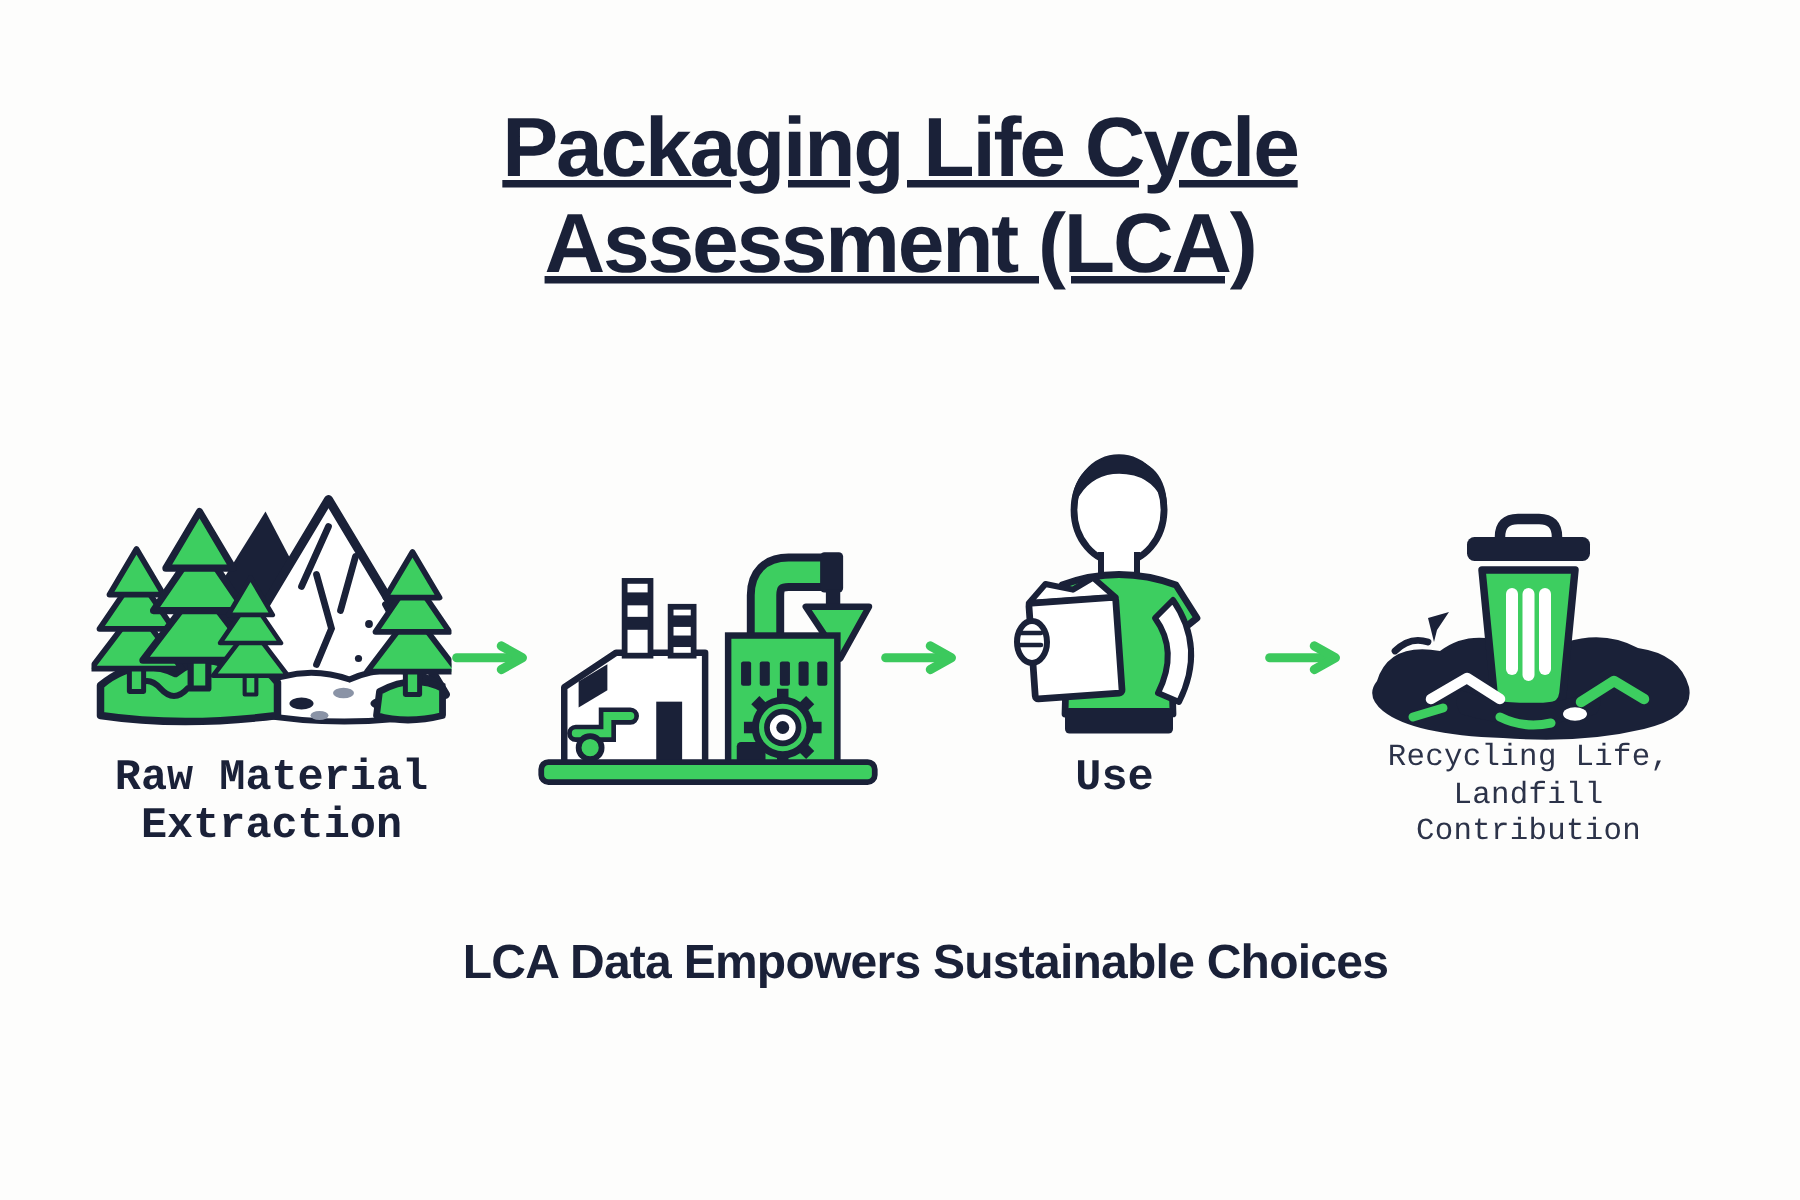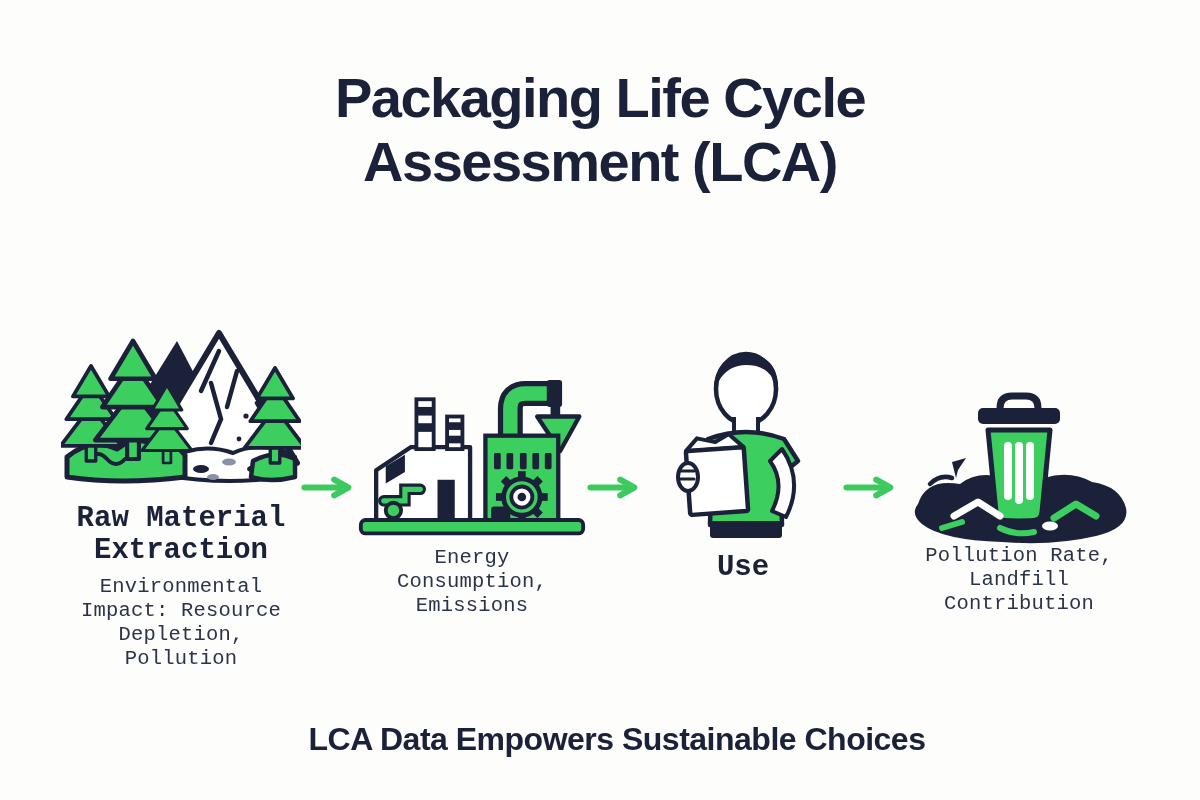--- a/index.html
+++ b/index.html
@@ -17,20 +17,21 @@
   .canvas{width:1200px; height:800px; position:relative;}
   .title{
     margin:66px auto 0;
     text-align:center;
     font-size:56px;
     font-weight:800;
     line-height:1.14;
     letter-spacing:-1.5px;
     white-space:pre-line;
     color:var(--navy);
+    text-decoration:underline;
   }
   .flow{
     margin-top:92px;
     display:flex;
     justify-content:center;
     align-items:center;
     font-family:Liberation Mono, monospace;
   }
   .stage{display:flex; flex-direction:column; align-items:center;}
   .stage.s1{width:240px;}
@@ -148,23 +149,20 @@
               <rect x="-5" y="-22" width="10" height="22" class="fg sn" stroke-width="3.5"></rect>
               <path d="M-32 -16 L0 -58 L32 -16 Z" class="fg sn" stroke-width="4"></path>
               <path d="M-26 -44 L0 -82 L26 -44 Z" class="fg sn" stroke-width="4"></path>
               <path d="M-19 -68 L0 -100 L19 -68 Z" class="fg sn" stroke-width="4"></path>
             </g>
           </g>
         </svg>
       </div>
       <div class="stage-name">Raw Material
 Extraction</div>
-      <div class="stage-desc">Environmental
-Impact: Resource
-Depletion, Pollution</div>
     </div>
 
     <div class="arrow-slot">
       <svg width="56" height="23" viewBox="0 0 64 26">
         <path d="M4 13 H46" class="sa nofill" stroke-width="7" stroke-linecap="round"></path>
         <path d="M38 4 L54 13 L38 22" class="sa nofill" stroke-width="7" stroke-linecap="round" stroke-linejoin="round"></path>
       </svg>
     </div>
 
     <div class="stage s2">
@@ -213,22 +211,20 @@
             </g>
             <circle r="19" class="fg sn" stroke-width="5"></circle>
             <circle r="11" class="fw sn" stroke-width="4"></circle>
             <circle r="4.5" class="fn"></circle>
           </g>
           <rect x="140" y="150" width="20" height="16" rx="3" class="fn"></rect>
 
           <rect x="4" y="164" width="232" height="14" rx="5" class="fg sn" stroke-width="4"></rect>
         </svg>
       </div>
-      <div class="stage-desc">Energy Consumption,
-Emissions</div>
     </div>
 
     <div class="arrow-slot">
       <svg width="56" height="23" viewBox="0 0 64 26">
         <path d="M4 13 H46" class="sa nofill" stroke-width="7" stroke-linecap="round"></path>
         <path d="M38 4 L54 13 L38 22" class="sa nofill" stroke-width="7" stroke-linecap="round" stroke-linejoin="round"></path>
       </svg>
     </div>
 
     <div class="stage s3">
@@ -285,21 +281,21 @@
 
           <path d="M70 124 Q115 142 160 124 Q166 132 160 140 Q115 154 70 140 Q64 132 70 124 Z" class="fn"></path>
 
           <path d="M50 130 L74 116 L96 130" class="sw nofill" stroke-width="7" stroke-linecap="round" stroke-linejoin="round"></path>
           <path d="M150 132 L172 118 L192 130" class="sg nofill" stroke-width="7" stroke-linecap="round" stroke-linejoin="round"></path>
           <path d="M96 142 Q112 150 130 146" class="sg nofill" stroke-width="6" stroke-linecap="round"></path>
           <ellipse cx="146" cy="140" rx="8" ry="4.5" class="fw"></ellipse>
           <path d="M38 142 L58 136" class="sg nofill" stroke-width="6" stroke-linecap="round"></path>
         </svg>
       </div>
-      <div class="stage-desc">Pollution Rate,
+      <div class="stage-desc">Recycling Life,
 Landfill Contribution</div>
     </div>
 
   </div>
 
   <div class="tagline">LCA Data Empowers Sustainable Choices</div>
 
 </div>
 
 </body></html>

